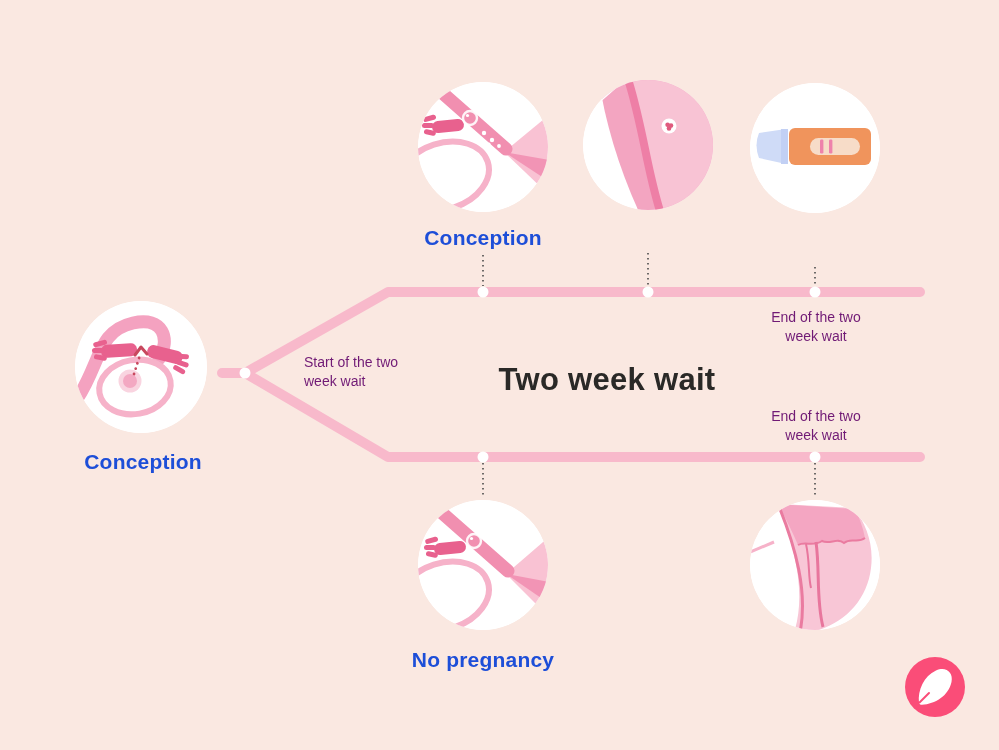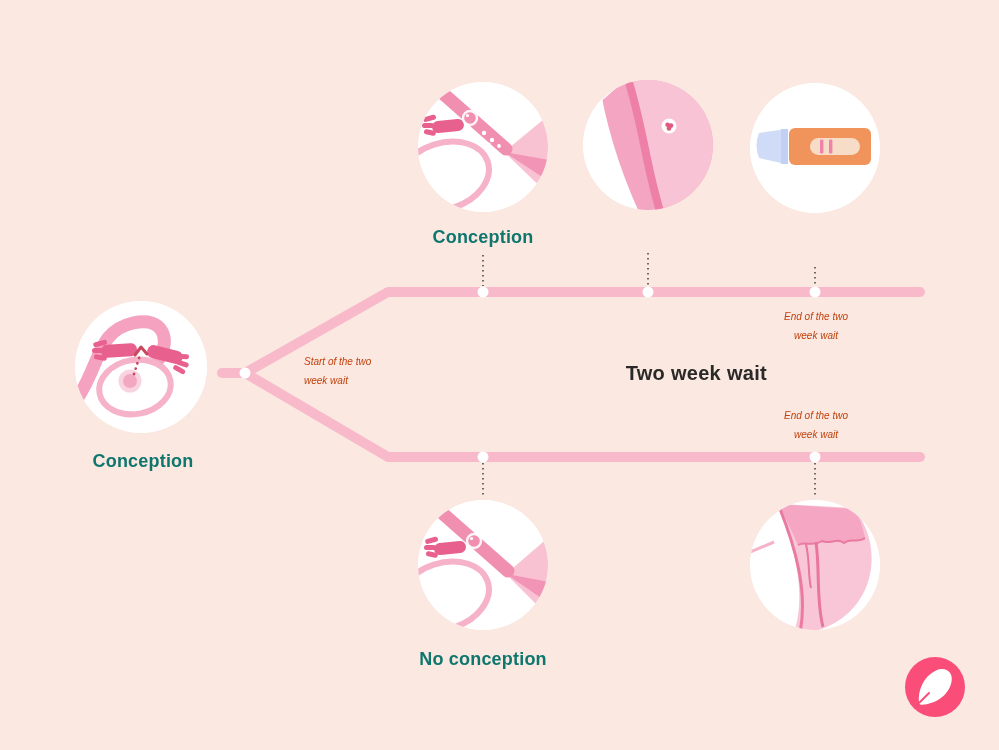--- a/index.html
+++ b/index.html
@@ -10,30 +10,30 @@
     font-family:"Liberation Sans", sans-serif;
     overflow:hidden;
   }
   .abs{position:absolute;}
   svg{display:block;}
   .node-circle{
     position:absolute;border-radius:50%;overflow:hidden;background:#fff;
   }
   .node-label{
     position:absolute;width:180px;text-align:center;
-    font-weight:700;font-size:18px;line-height:21px;
-    color:#0f766e;white-space:pre-line;letter-spacing:.2px;
+    font-weight:700;font-size:21px;line-height:21px;
+    color:#1d4ed8;white-space:pre-line;letter-spacing:.2px;
   }
   .title{
-    position:absolute;width:320px;text-align:right;
-    font-weight:700;font-size:20px;color:#2A2927;letter-spacing:.3px;
+    position:absolute;width:320px;text-align:center;
+    font-weight:700;font-size:31px;color:#2A2927;letter-spacing:.3px;
   }
   .note{
-    position:absolute;font-style:italic;font-size:10px;line-height:18.5px;
-    color:#c2410c;white-space:pre-line;
+    position:absolute;font-size:14px;line-height:18.5px;
+    color:#701a75;white-space:pre-line;
   }
   .note.center{text-align:center;width:220px;}
   .logo{position:absolute;}
 </style>
 </head>
 <body>
 
 <div class="canvas">
 
   <svg class="abs" width="999" height="750" viewBox="0 0 999 750" style="left:0;top:0;">
@@ -160,21 +160,21 @@
       <path d="M 115 38 C 107 44 101 37 94 43 C 87 37 80 45 72 41 C 63 47 55 41 48 45" fill="none" stroke="#EA7BA0" stroke-width="2"></path>
       <path d="M 28 4 C 46 48 58 92 50 133" fill="none" stroke="#EA7BA0" stroke-width="3"></path>
       <path d="M 66 42 C 70 70 66 100 73 127" fill="none" stroke="#E8769D" stroke-width="3"></path>
       <path d="M 56 44 C 60 62 58 76 61 88" fill="none" stroke="#E8769D" stroke-width="2"></path>
       <path d="M 0 52 L 24 42" fill="none" stroke="#F6B2C9" stroke-width="3"></path>
     </svg>
   </div>
 
   <div class="node-label" style="left:393px;top:227px;">Conception</div>
   <div class="node-label" style="left:53px;top:451px;">Conception</div>
-  <div class="node-label" style="left:393px;top:649px;">No conception</div>
+  <div class="node-label" style="left:393px;top:649px;">No pregnancy</div>
 
   <div class="title" style="left:447px;top:362px;">Two week wait</div>
 
   <div class="note" style="left:304px;top:353px;width:140px;">Start of the two
 week wait</div>
   <div class="note center" style="left:706px;top:308px;">End of the two
 week wait</div>
   <div class="note center" style="left:706px;top:407px;">End of the two
 week wait</div>
 

